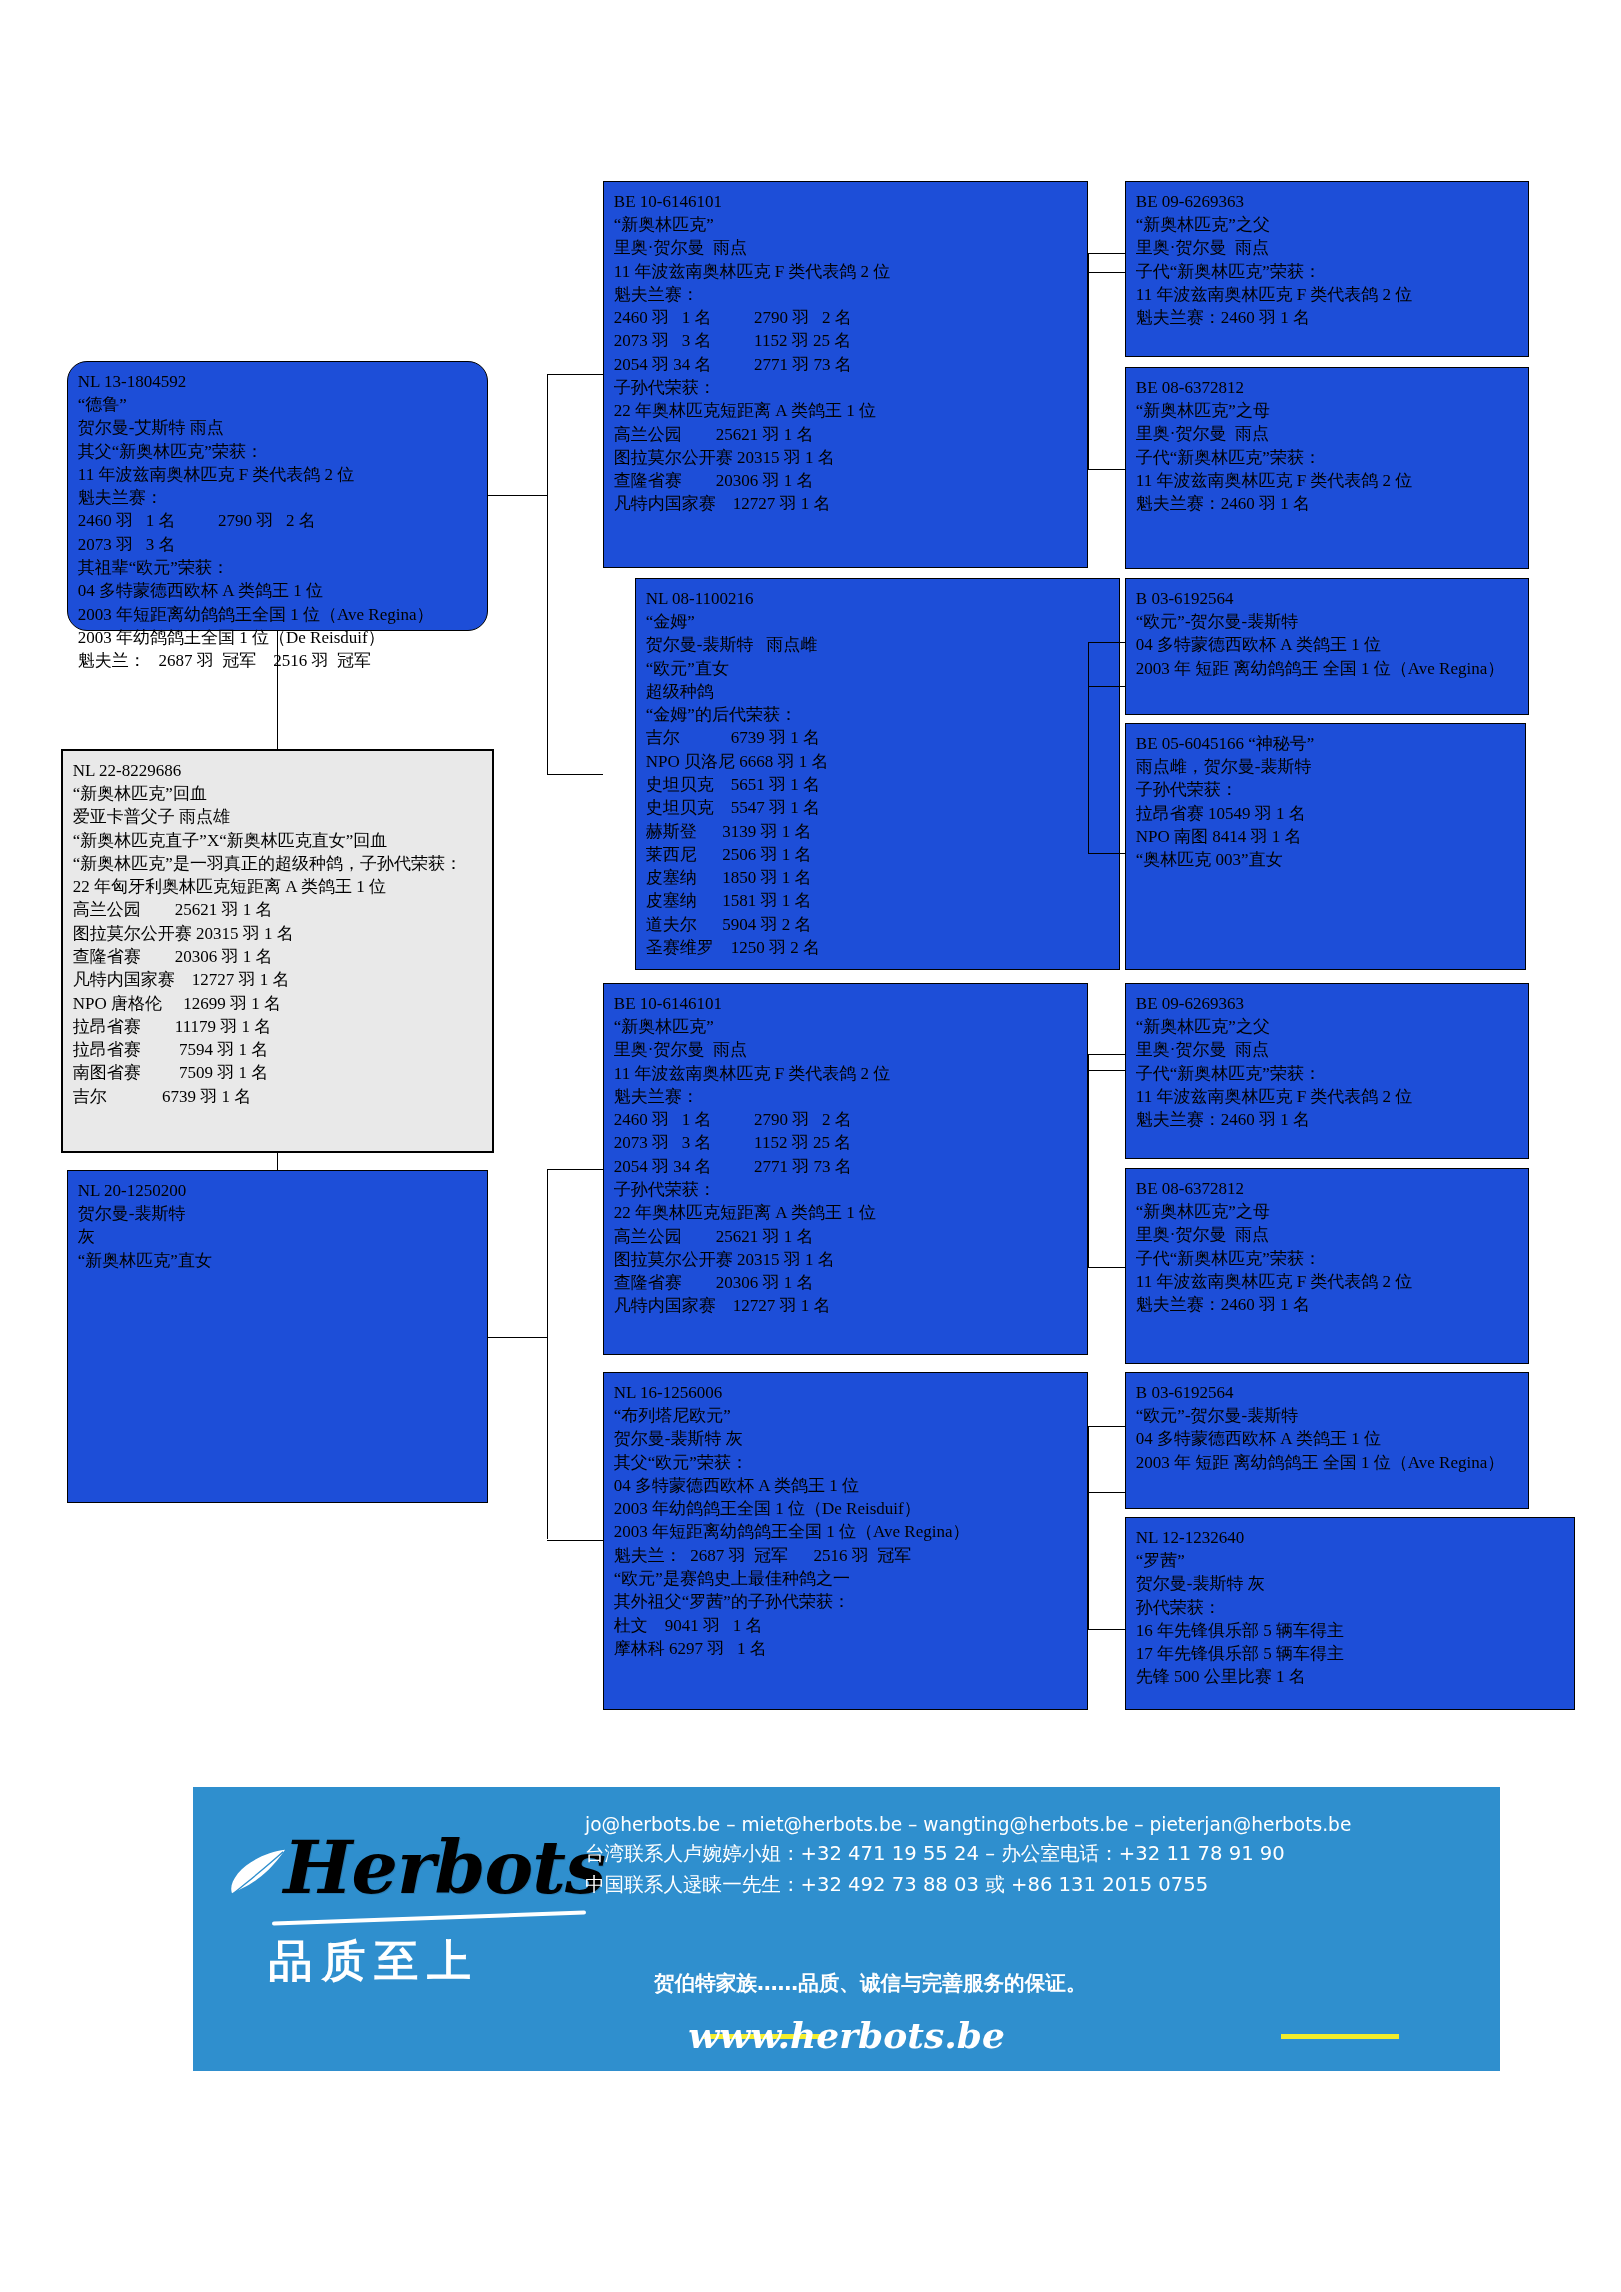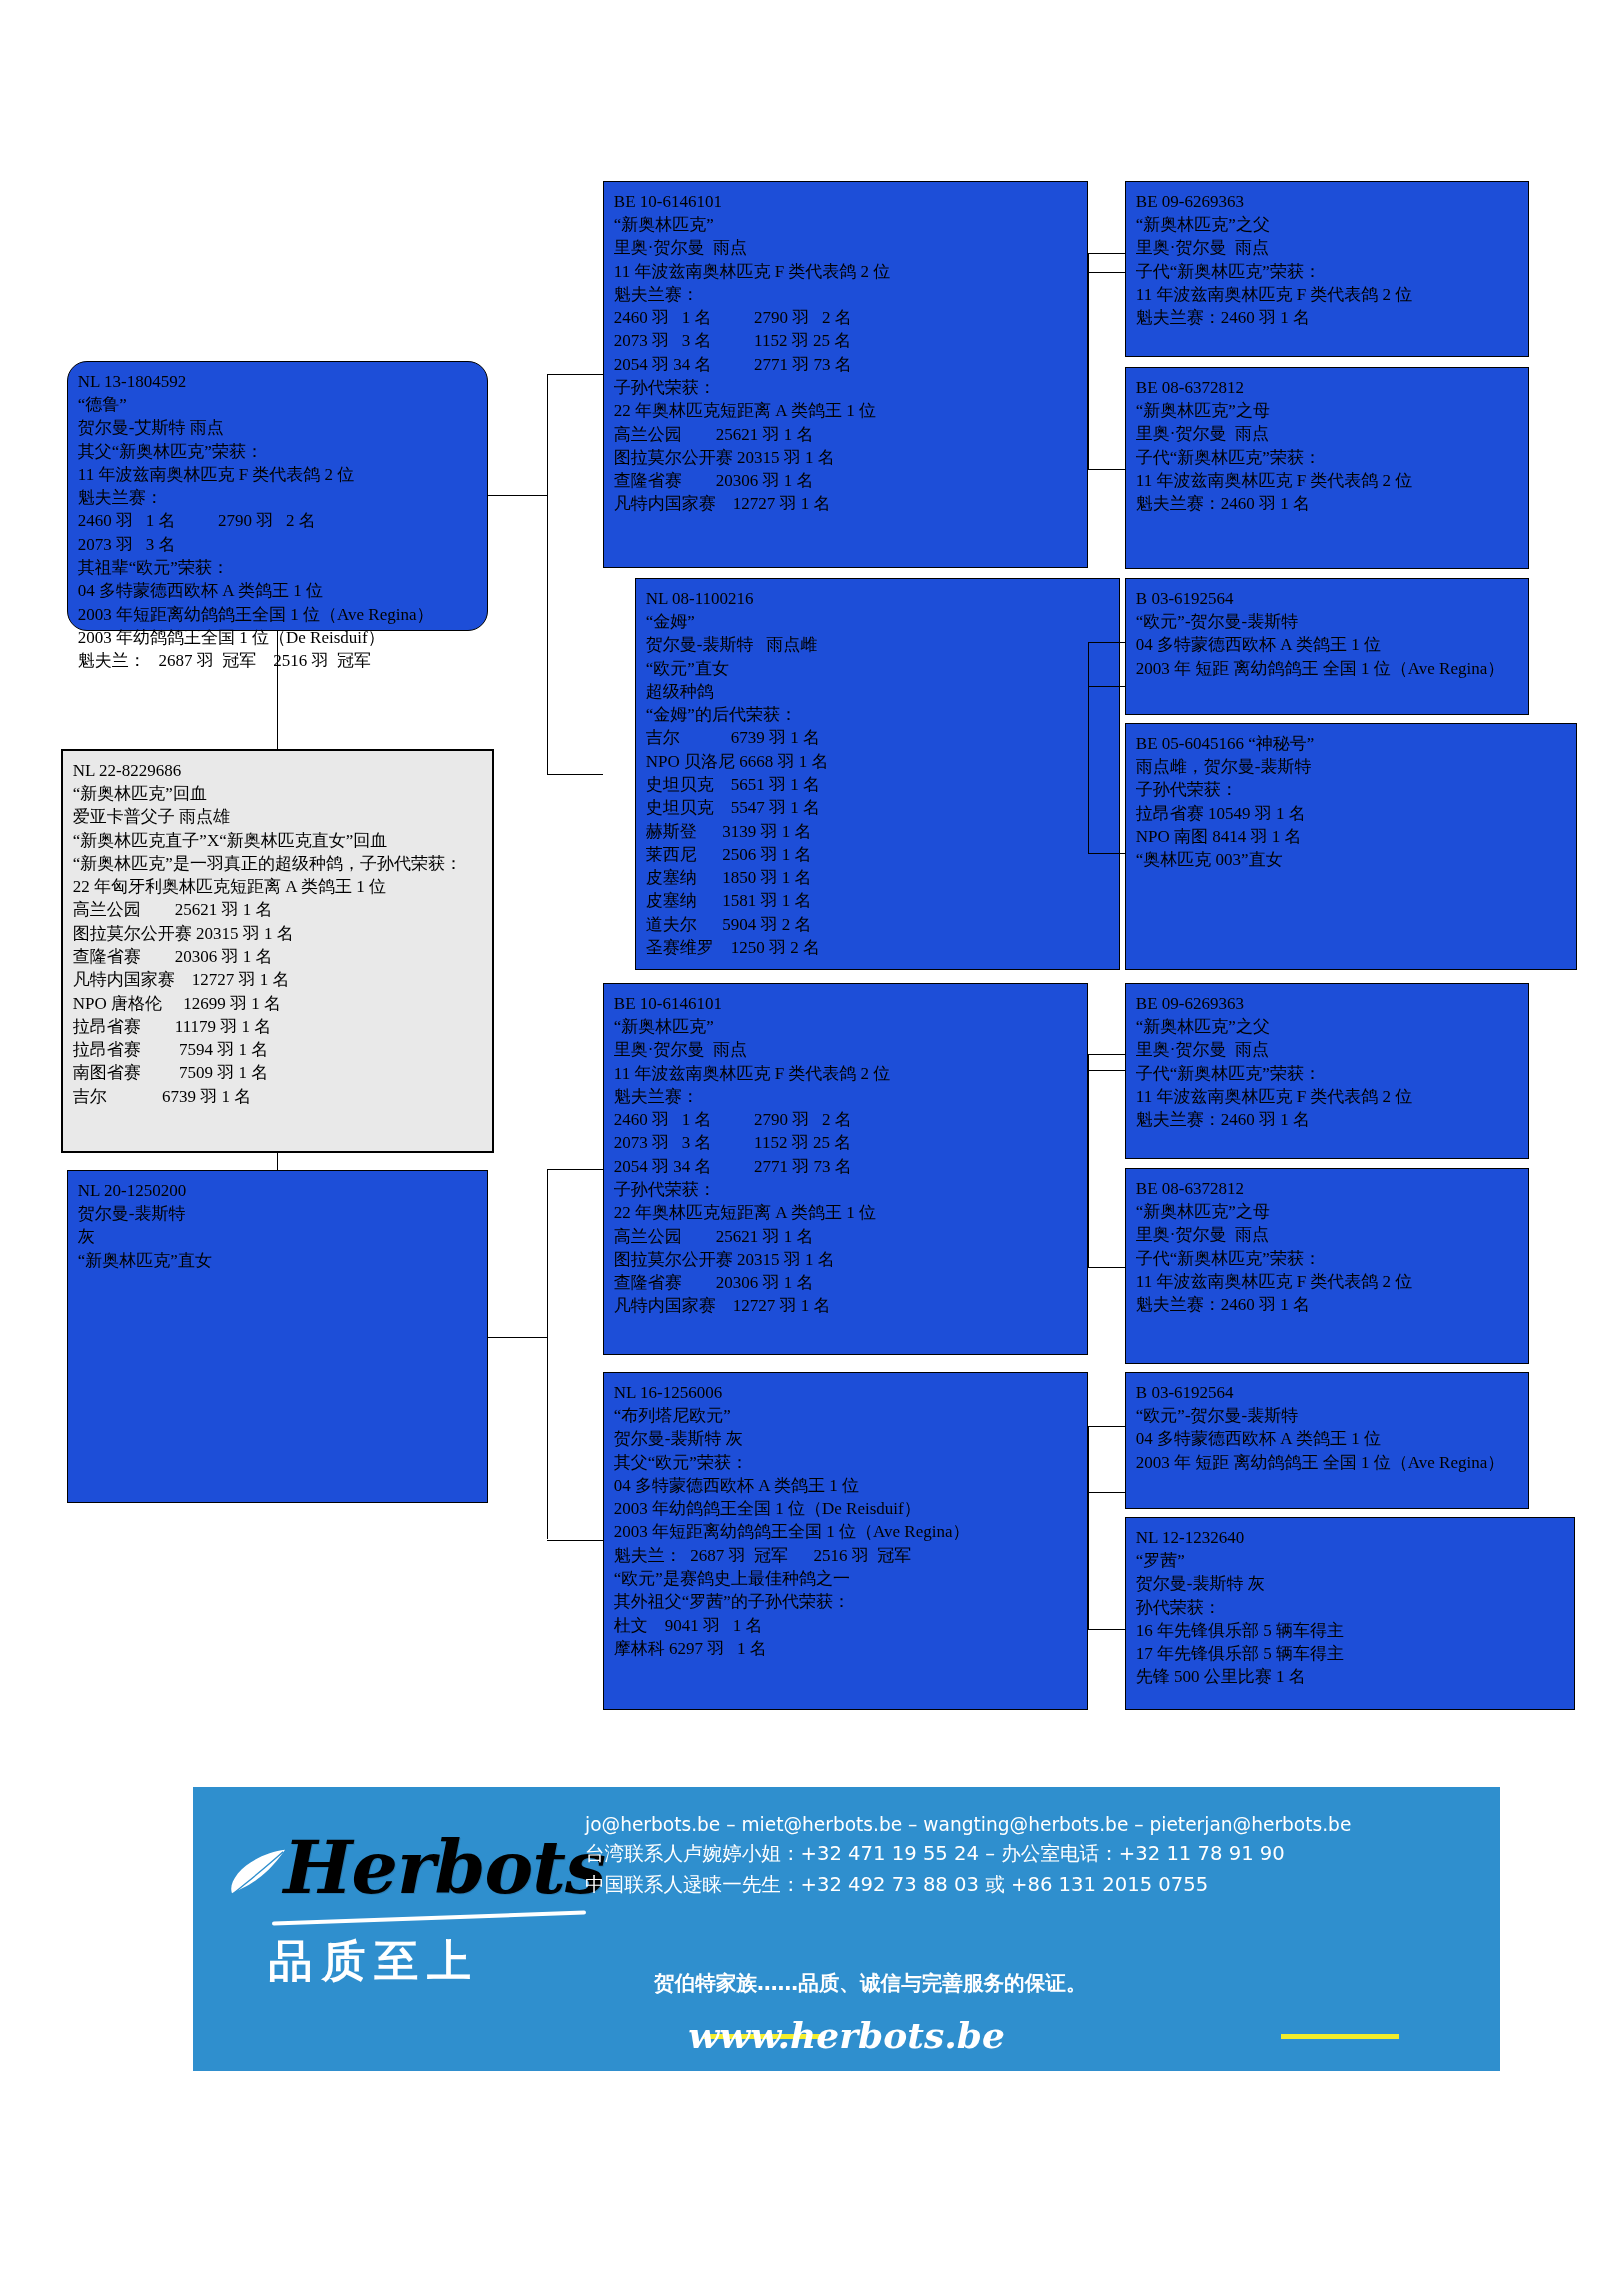--- a/index.html
+++ b/index.html
@@ -260,21 +260,21 @@
 里奥·贺尔曼  雨点
 子代“新奥林匹克”荣获：
 11 年波兹南奥林匹克 F 类代表鸽 2 位
 魁夫兰赛：2460 羽 1 名</div>
 
   <div class="box" style="left:1125px; top:578px; width:404px; height:137px;">B 03-6192564
 “欧元”-贺尔曼-裴斯特
 04 多特蒙德西欧杯 A 类鸽王 1 位
 2003 年 短距 离幼鸽鸽王 全国 1 位（Ave Regina）</div>
 
-  <div class="box" style="left:1125px; top:723px; width:452px; height:247px;">BE 05-6045166 “神秘号”
+  <div class="box" style="left:1125px; top:723px; width:401px; height:247px;">BE 05-6045166 “神秘号”
 雨点雌，贺尔曼-裴斯特
 子孙代荣获：
 拉昂省赛 10549 羽 1 名
 NPO 南图 8414 羽 1 名
 “奥林匹克 003”直女</div>
 
   <div class="box" style="left:1125px; top:983px; width:404px; height:176px;">BE 09-6269363
 “新奥林匹克”之父
 里奥·贺尔曼  雨点
 子代“新奥林匹克”荣获：

